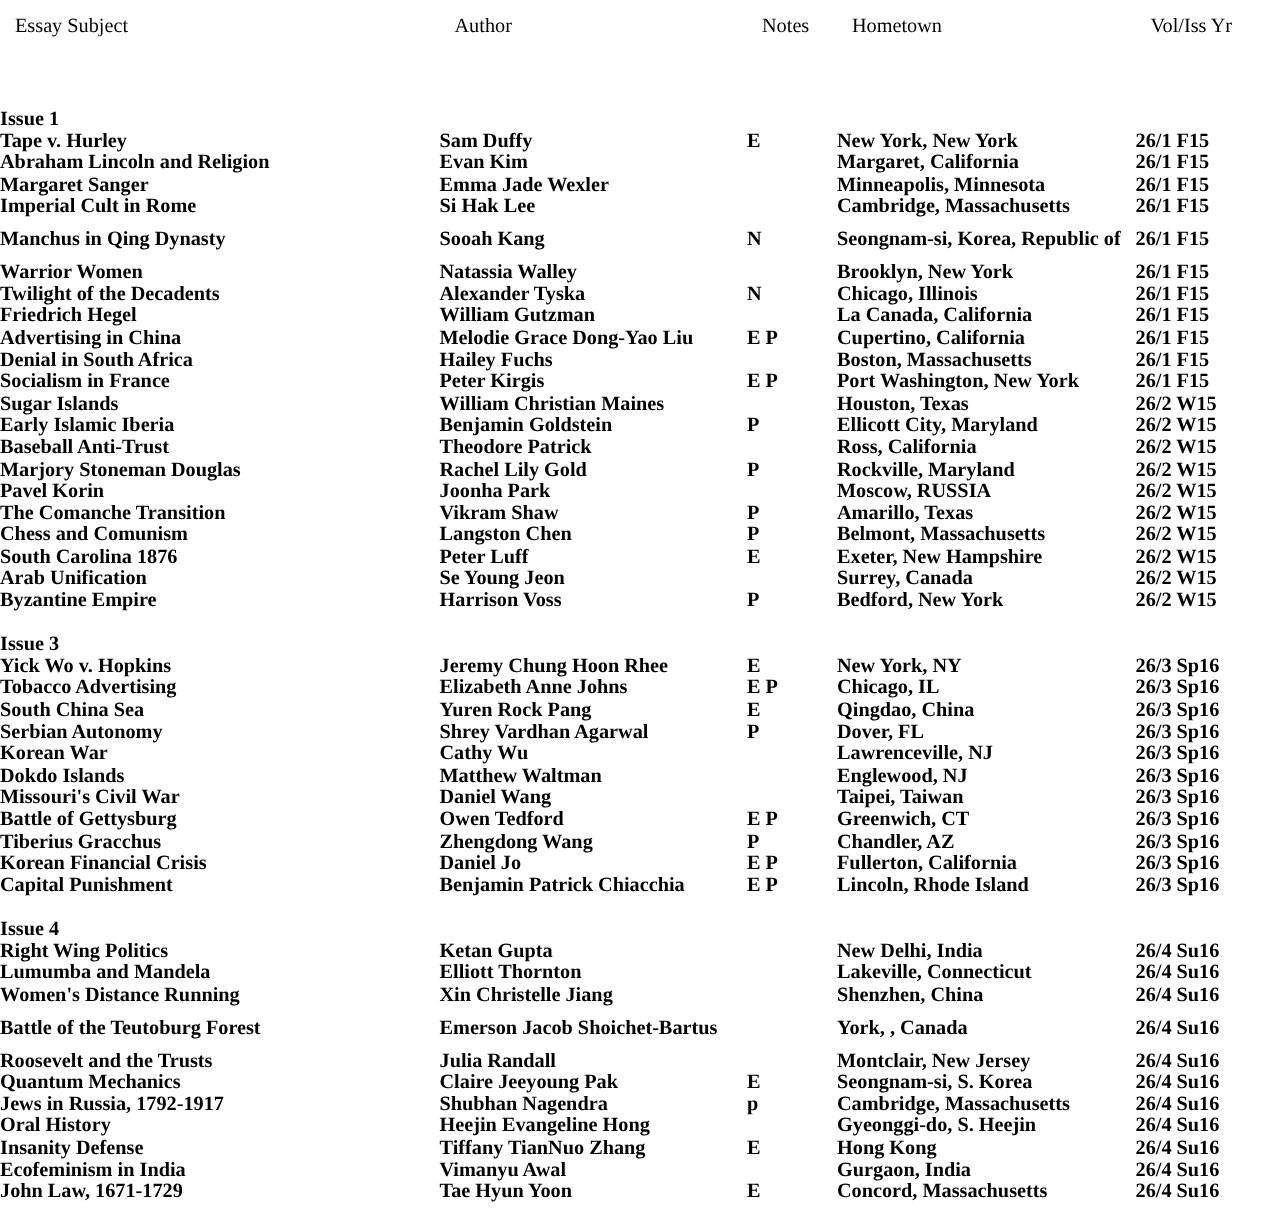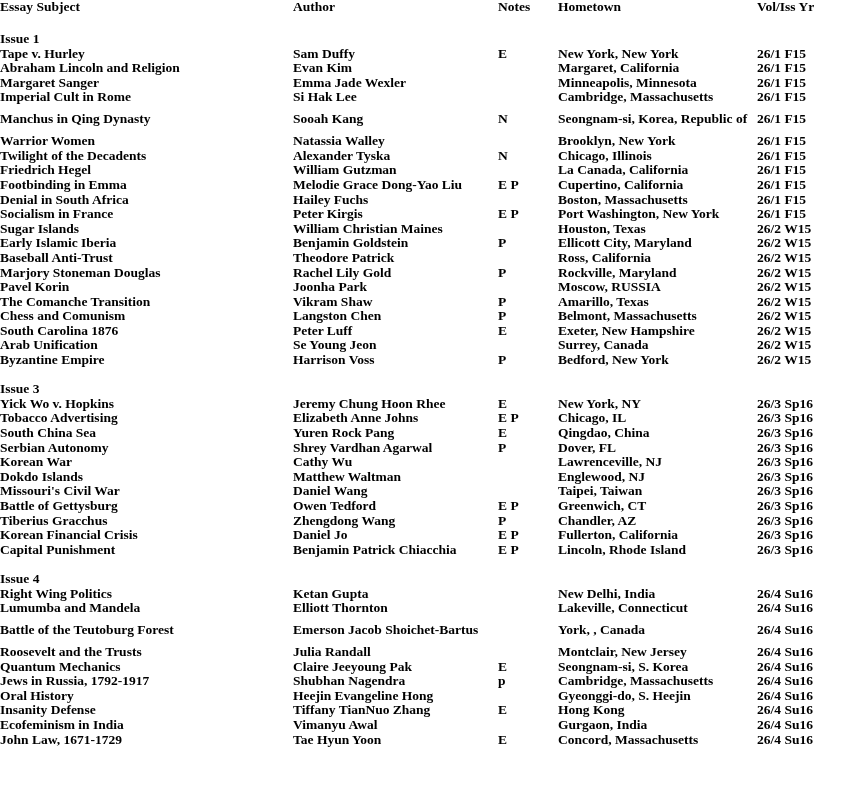--- a/index.html
+++ b/index.html
@@ -31,23 +31,23 @@
     line-height: 14.6px;
   }
   table.index-table col.c-subject   { width: 293px; }
   table.index-table col.c-author    { width: 205px; }
   table.index-table col.c-notes     { width: 60px;  }
   table.index-table col.c-hometown  { width: 199px; }
   table.index-table col.c-vol       { width: 87px;  }
 
   thead th {
     text-align: left;
-    font-weight: bold;
+    font-weight: normal;
     font-size: 13.5px;
-    padding: 0;
+    padding: 10px;
     vertical-align: top;
     white-space: nowrap;
   }
   thead tr.header-row th { height: 17px; }
   thead tr.header-gap td,
   tr.header-gap th { height: 15px; }
 
   tbody td {
     padding: 0;
     vertical-align: middle;
@@ -158,21 +158,21 @@
           <td class="cell-vol">26/1 F15</td>
         </tr>
         <tr class="data-row">
           <td class="cell-subject">Friedrich Hegel</td>
           <td class="cell-author">William Gutzman</td>
           <td class="cell-notes"></td>
           <td class="cell-hometown">La Canada, California</td>
           <td class="cell-vol">26/1 F15</td>
         </tr>
         <tr class="data-row">
-          <td class="cell-subject">Footbinding in Emma</td>
+          <td class="cell-subject">Advertising in China</td>
           <td class="cell-author">Melodie Grace Dong-Yao Liu</td>
           <td class="cell-notes">E P</td>
           <td class="cell-hometown">Cupertino, California</td>
           <td class="cell-vol">26/1 F15</td>
         </tr>
         <tr class="data-row">
           <td class="cell-subject">Denial in South Africa</td>
           <td class="cell-author">Hailey Fuchs</td>
           <td class="cell-notes"></td>
           <td class="cell-hometown">Boston, Massachusetts</td>
@@ -349,20 +349,27 @@
           <td class="cell-author">Ketan Gupta</td>
           <td class="cell-notes"></td>
           <td class="cell-hometown">New Delhi, India</td>
           <td class="cell-vol">26/4 Su16</td>
         </tr>
         <tr class="data-row">
           <td class="cell-subject">Lumumba and Mandela</td>
           <td class="cell-author">Elliott Thornton</td>
           <td class="cell-notes"></td>
           <td class="cell-hometown">Lakeville, Connecticut</td>
+          <td class="cell-vol">26/4 Su16</td>
+        </tr>
+        <tr class="data-row">
+          <td class="cell-subject">Women's Distance Running</td>
+          <td class="cell-author">Xin Christelle Jiang</td>
+          <td class="cell-notes"></td>
+          <td class="cell-hometown">Shenzhen, China</td>
           <td class="cell-vol">26/4 Su16</td>
         </tr>
         <tr class="data-row tall">
           <td class="cell-subject">Battle of the Teutoburg Forest</td>
           <td class="cell-author wrap">Emerson Jacob Shoichet-Bartus</td>
           <td class="cell-notes"></td>
           <td class="cell-hometown">York, , Canada</td>
           <td class="cell-vol">26/4 Su16</td>
         </tr>
         <tr class="data-row">

